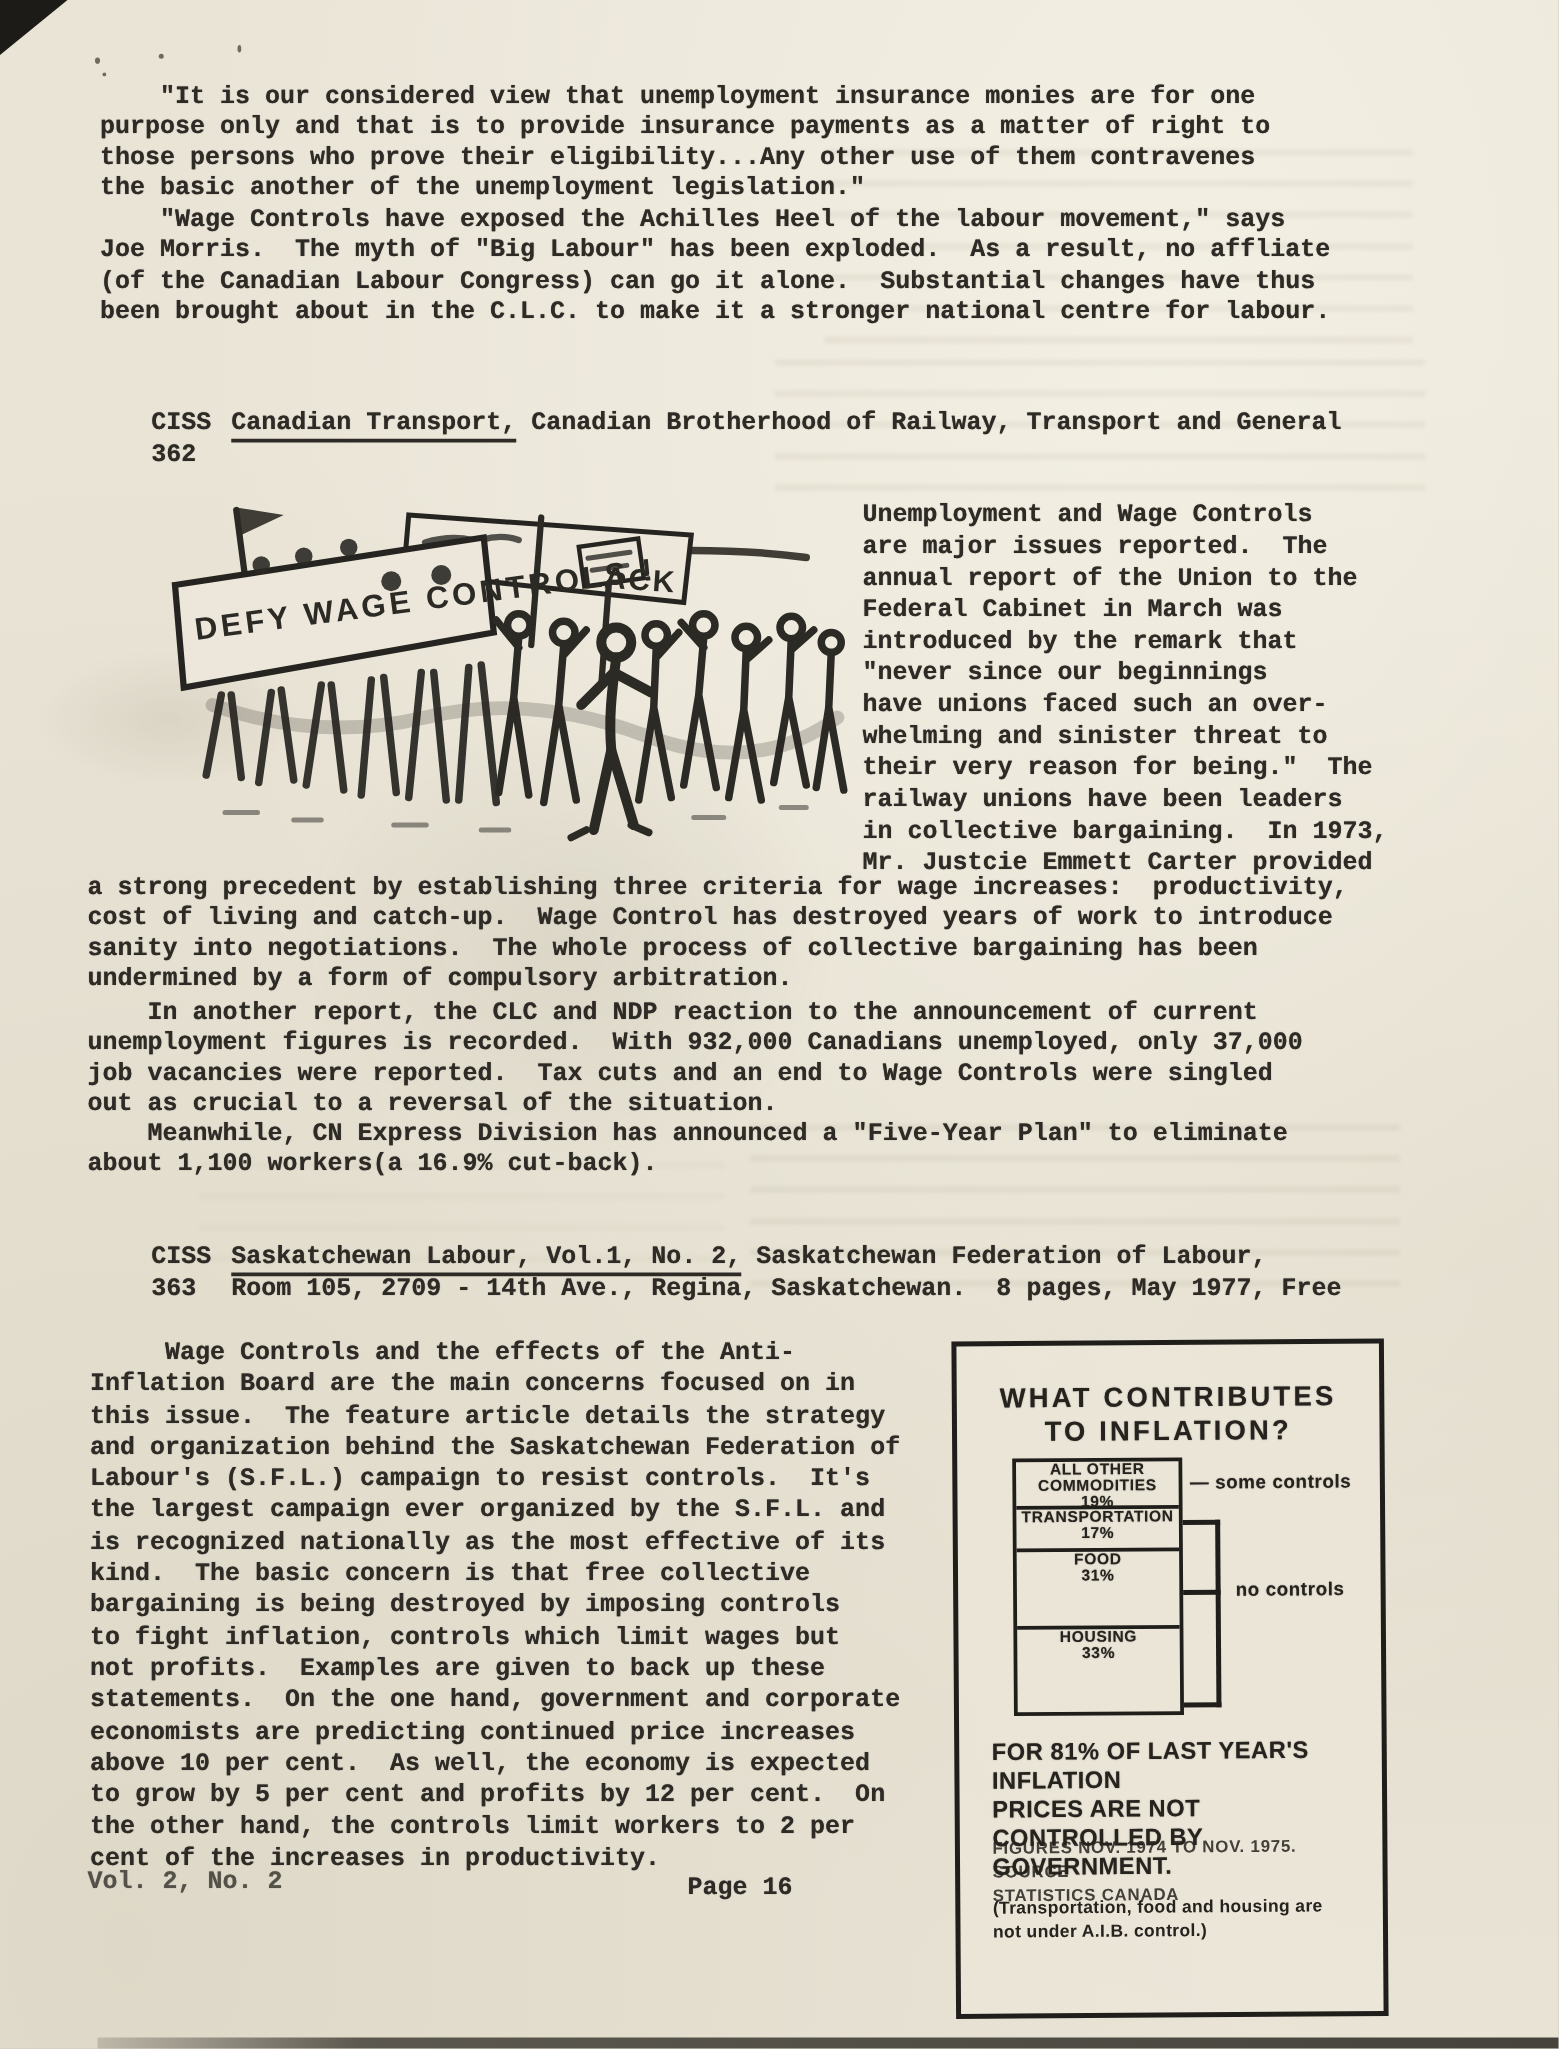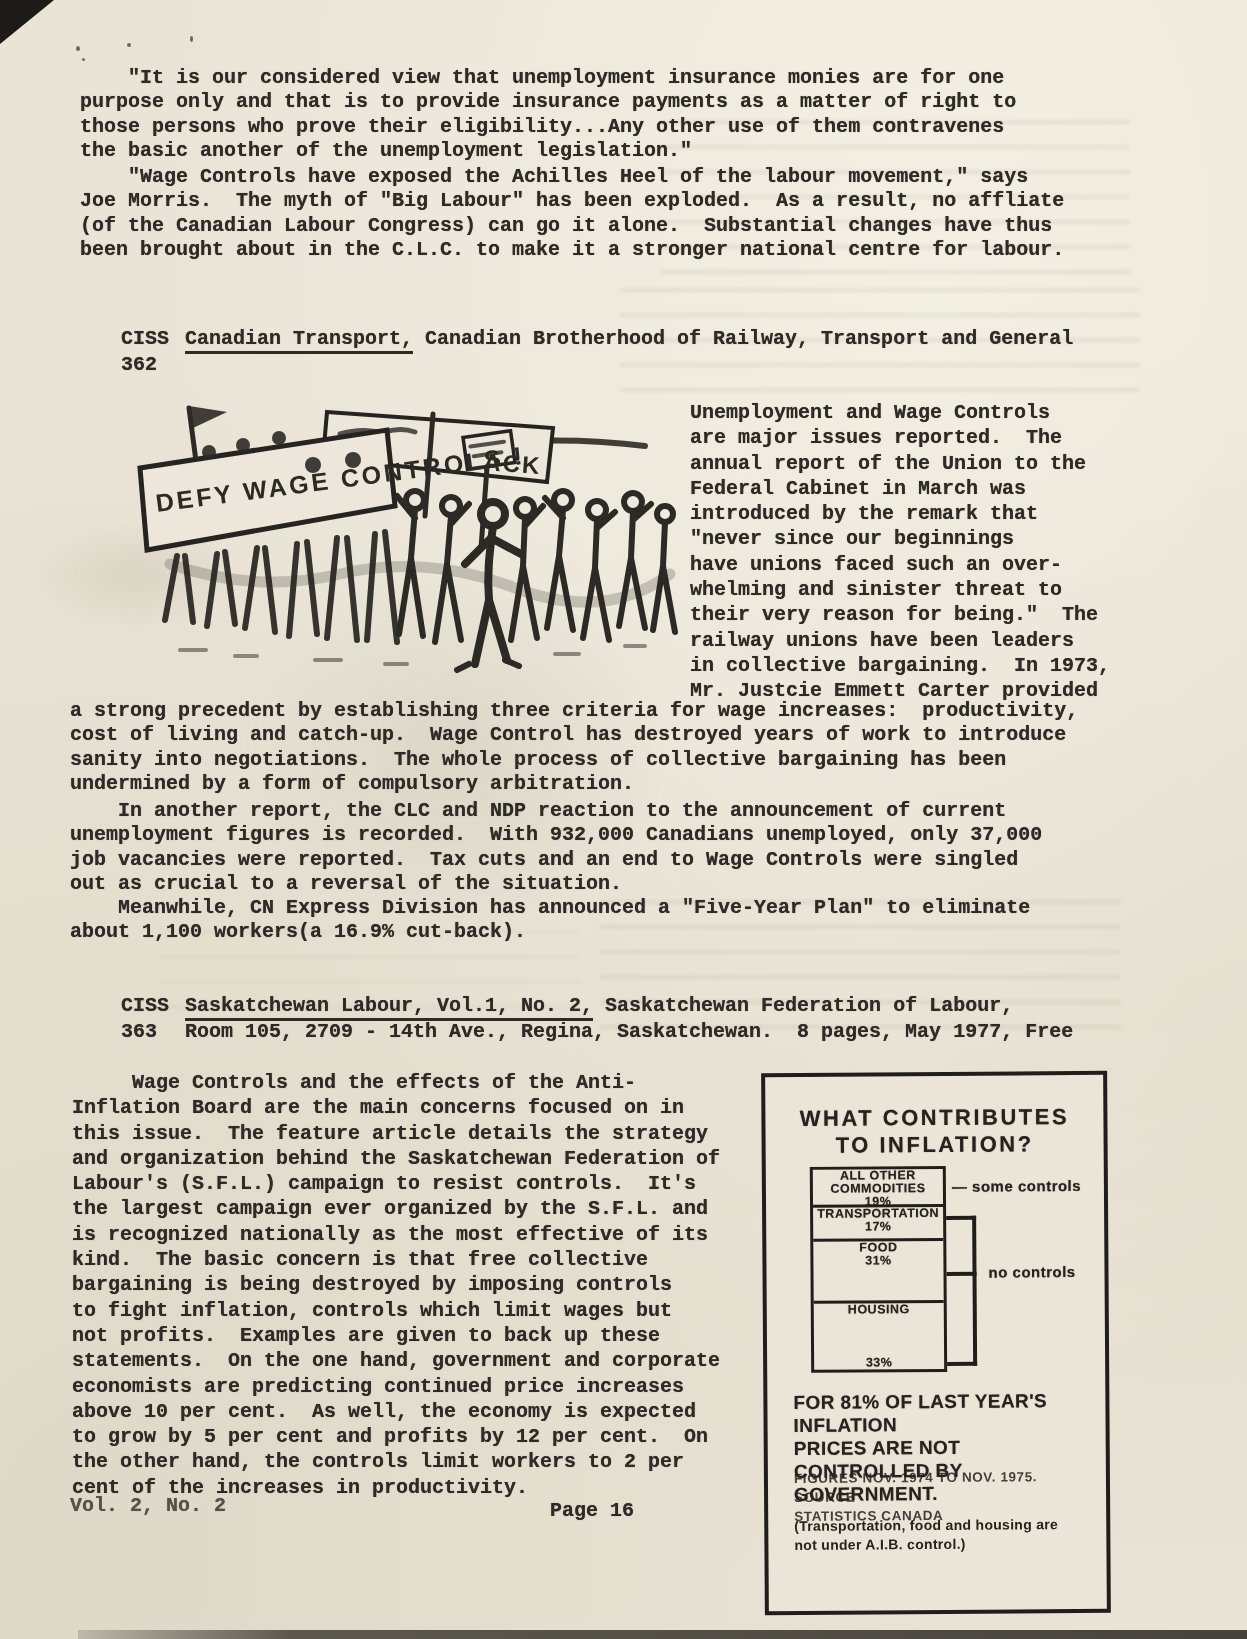--- a/index.html
+++ b/index.html
@@ -254,21 +254,21 @@
         <div>19%</div>
       </div>
       <div class="seg" style="height: 34px;">
         <div>TRANSPORTATION</div>
         <div>17%</div>
       </div>
       <div class="seg" style="height: 62px;">
         <div>FOOD</div>
         <div>31%</div>
       </div>
-      <div class="seg" style="height: 66px; gap: 40px;">
+      <div class="seg" style="height: 66px;">
         <div>HOUSING</div>
         <div>33%</div>
       </div>
     </div>
 
     <div class="side-label" style="left:186px;top:102px;">— some controls</div>
     <svg style="position:absolute;left:176px;top:138px;" width="50" height="156">
       <g stroke="#201e1a" stroke-width="4" fill="none" stroke-linecap="square">
         <path d="M32,4 L32,150"></path>
         <path d="M32,4 L6,4"></path>

